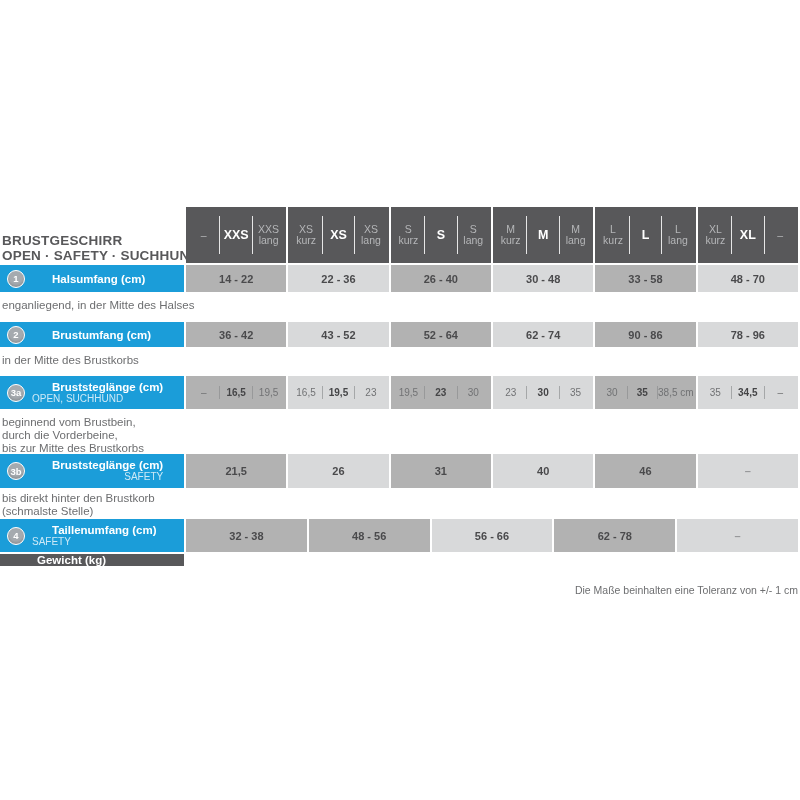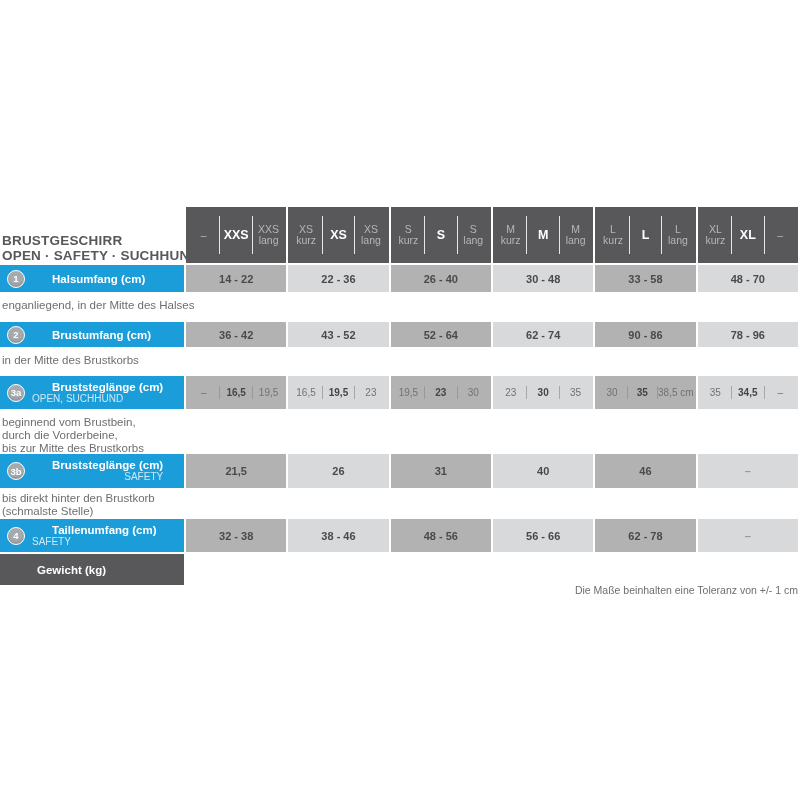--- a/index.html
+++ b/index.html
@@ -274,29 +274,28 @@
   <div class="row" style="top:519px; height:33px;">
     <div class="rlabel">
       <span class="badge">4</span>
       <span class="ltext">
         <span class="lmain">Taillenumfang (cm)</span>
         <span class="lsub">SAFETY</span>
       </span>
     </div>
     <div class="cells">
       <div class="cell dark">32 - 38</div>
-      <div class="cell light">38 - 46</div>
       <div class="cell dark">48 - 56</div>
       <div class="cell light">56 - 66</div>
       <div class="cell dark">62 - 78</div>
       <div class="cell light muted">–</div>
     </div>
   </div>
 
-  <div class="row" style="top:554px; height:31px;">
+  <div class="row" style="top:554px; height:31px;flex-direction:column;">
     <div class="rlabel gray">
       <span class="ltext">
           <span class="lmain">Gewicht (kg)</span>
         </span>
     </div>
   </div>
 
   <div class="footnote">Die Maße beinhalten eine Toleranz von +/- 1 cm</div>
 
 </div>

